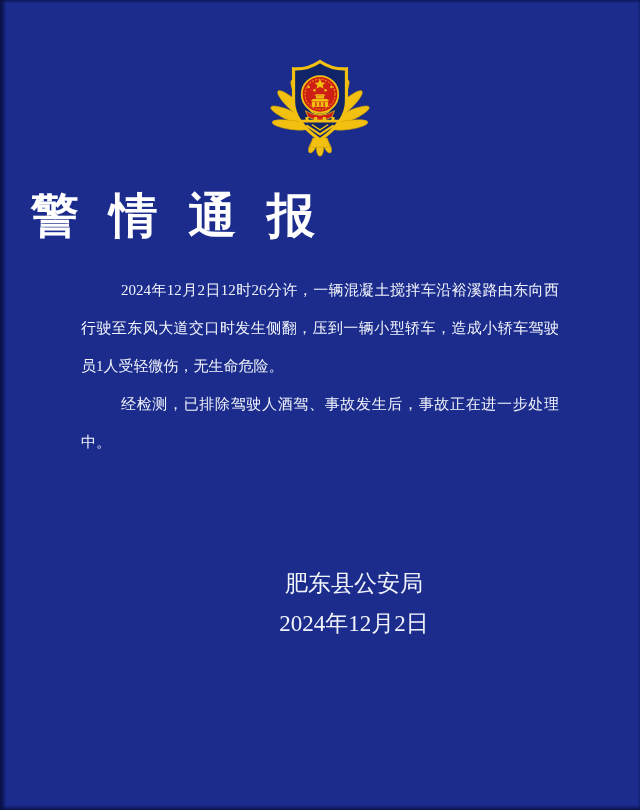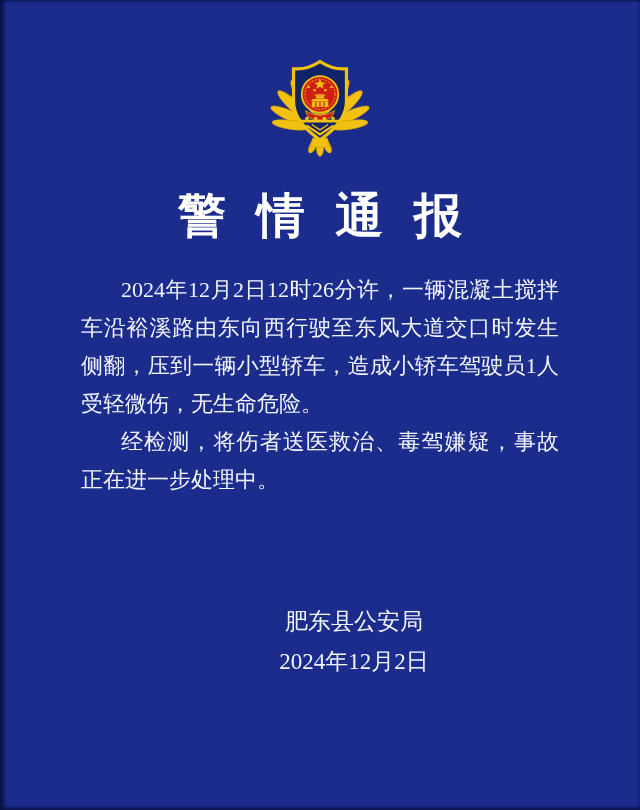--- a/index.html
+++ b/index.html
@@ -17,34 +17,33 @@
                 inset 0 -3px 3px rgba(8,14,60,.6),
                 inset 0 2px 2px rgba(8,14,60,.35);
   }
   .badge {
     display:block;
     margin:56px auto 0;
     width:110px; height:104px;
   }
   .title {
     margin:26px 0 0 0;
-    text-align:center;
     color:#ffffff;
     font-size:48px;
     line-height:60px;
     font-weight:bold;
     letter-spacing:0.64em;
     text-indent:0.64em; 
     white-space:nowrap;
   }
   .body-text {
     width:478px;
     margin:25px auto 16px;
     color:#f2f4fb;
-    font-size:22px;
+    font-size:15px;
     line-height:38px;
     text-align:justify;
     text-justify:inter-ideograph;
   }
   .body-text p { margin:0; text-indent:40px; }
   .signature {
     margin-top:103px;
     text-align:center;
     transform:translateX(34px);
     color:#f2f4fb;
@@ -103,21 +102,21 @@
 
     <path d="M39 70 h5 v-3 h3.5 v3 h6 v-3 h3.5 v3 h6 v-3 h3.5 v3 h6 v-3 h3.5 v3 h5 v3 H39 Z" fill="#f2c011"></path>
     <path d="M45 76 L60 86 L75 76" fill="none" stroke="#f2c011" stroke-width="2.4"></path>
     <path d="M51 75 L60 81 L69 75" fill="none" stroke="#f2c011" stroke-width="1.4"></path>
   </svg>
 
   <h1 class="title">警情通报</h1>
 
   <div class="body-text">
     <p>2024年12月2日12时26分许，一辆混凝土搅拌车沿裕溪路由东向西行驶至东风大道交口时发生侧翻，压到一辆小型轿车，造成小轿车驾驶员1人受轻微伤，无生命危险。</p>
-    <p>经检测，将伤者送医救治、毒驾嫌疑，事故正在进一步处理中。</p>
+    <p>经检测，已排除驾驶人酒驾、事故发生后，事故正在进一步处理中。</p>
   </div>
 
   <div class="signature">
     <div>肥东县公安局</div>
     <div>2024年12月2日</div>
   </div>
 
 </div>
 
 </body></html>

